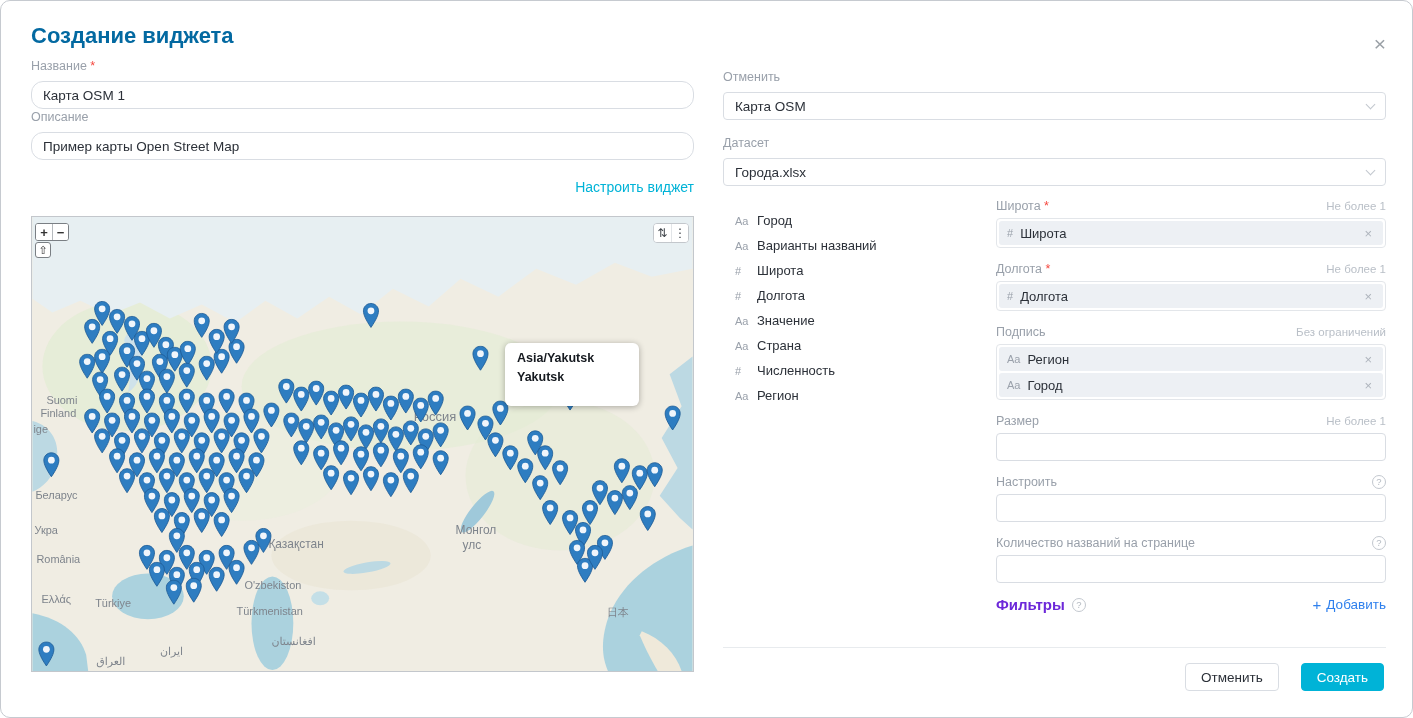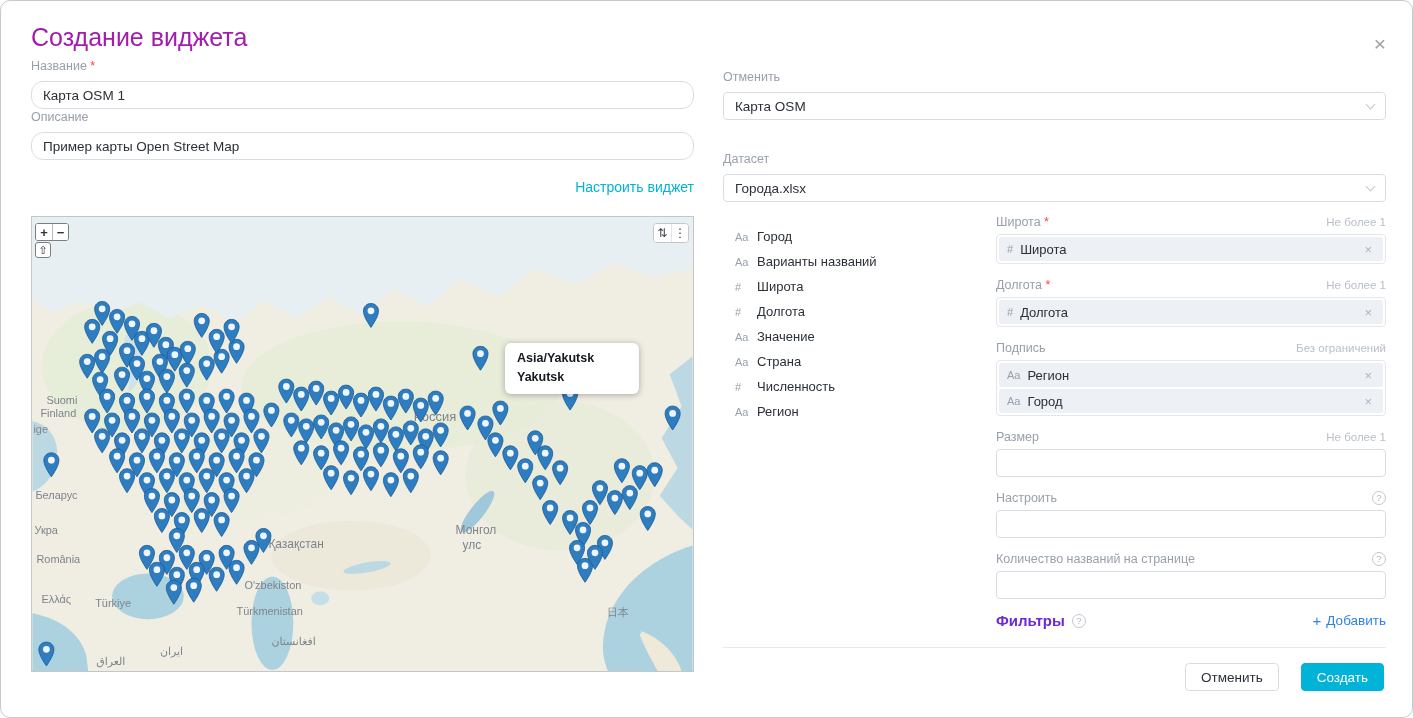--- a/index.html
+++ b/index.html
@@ -6,39 +6,39 @@
     --accent:#00b3d7;
     --link-blue:#2f80ed;
     --label:#99a0aa;
     --border:#d9dde3;
     --chip-bg:#edf0f4;
   }
   *{box-sizing:border-box}
   body{margin:0;width:1413px;height:718px;background:#fff;position:relative;
        font-family:"Liberation Sans",sans-serif;color:#2b3038;}
   .dialog{position:absolute;inset:0;border:1px solid #c6cad0;border-radius:10px;background:#fff;overflow:hidden}
-  .dlg-title{position:absolute;left:30px;top:22px;margin:0;font-size:25px;font-weight:normal;color:#a21caf}
+  .dlg-title{position:absolute;left:30px;top:22px;margin:0;font-size:22px;font-weight:bold;color:#0369a1}
   .close-btn{position:absolute;right:22px;top:28px;border:none;background:none;font-size:21px;line-height:1;
              color:#9aa0a6;cursor:pointer;padding:4px}
 
   
   .left-col{position:absolute;left:30px;top:57px;width:663px}
   .fld-label{font-size:12.5px;color:var(--label);line-height:16px;margin-bottom:7px}
   .fld-label.mt{}
   .req{color:#f5463d;font-style:normal}
   .text-input{width:100%;height:28px;border:1px solid var(--border);border-radius:12px;padding:0 11px;
               font-size:13.5px;color:#2b3038;font-family:inherit;outline:none;background:#fff}
   .link-row{margin-top:18px;height:18px;text-align:right}
   .cfg-link{color:var(--accent);font-size:14px;text-decoration:none;cursor:pointer}
 
   
   .map-wrap{position:relative;margin-top:20px;width:663px;height:456px;border:1px solid #c3c7cc;background:#f0ede3;overflow:hidden}
   .map-wrap svg{display:block}
   .map-popup{position:absolute;left:473px;top:126px;width:134px;background:#fff;border-radius:6px;
-             box-shadow:0 1px 6px rgba(0,0,0,.3);padding:8px 12px 9px}
+             box-shadow:0 1px 6px rgba(0,0,0,.3);padding:8px 12px 21px}
   .pop-line1,.pop-line2{font-size:12.5px;font-weight:bold;color:#15191f;line-height:15px}
   .pop-line2{margin-top:4px}
   .map-zoom{position:absolute;left:3px;top:6px;display:flex;border:1px solid #7a7f84;border-radius:3px;overflow:hidden;background:#fff}
   .zbtn{width:16px;height:16px;display:flex;align-items:center;justify-content:center;font-size:13px;font-weight:bold;
         color:#333;background:#fff;border:none;padding:0;cursor:pointer;font-family:inherit}
   .zbtn + .zbtn{border-left:1px solid #b6babe}
   .map-locate{position:absolute;left:3px;top:25px;width:16px;height:16px;border:1px solid #7a7f84;border-radius:3px;
               background:#fff;display:flex;align-items:center;justify-content:center;font-size:11px;color:#333;cursor:pointer;
               font-family:inherit;padding:0}
   .map-tools{position:absolute;right:4px;top:6px;display:flex;border:1px solid #c3c7cc;border-radius:4px;background:#fff;overflow:hidden}
@@ -329,21 +329,21 @@
     </div>
   </div>
 
   <div class="right-col">
     <div class="fld-label">Отменить</div>
     <div class="select">
       <span>Карта OSM</span>
       <i class="caret"></i>
     </div>
 
-    <div class="fld-label" style="margin-top:31px">Датасет</div>
+    <div class="fld-label" style="margin-top:15px">Датасет</div>
     <div class="select">
       <span>Города.xlsx</span>
       <i class="caret"></i>
     </div>
 
     <div class="content-row">
       <div class="fields" id="fields-list">
           <div class="field-item">
             <span class="ficon">Aa</span>
             <span>Город</span>

